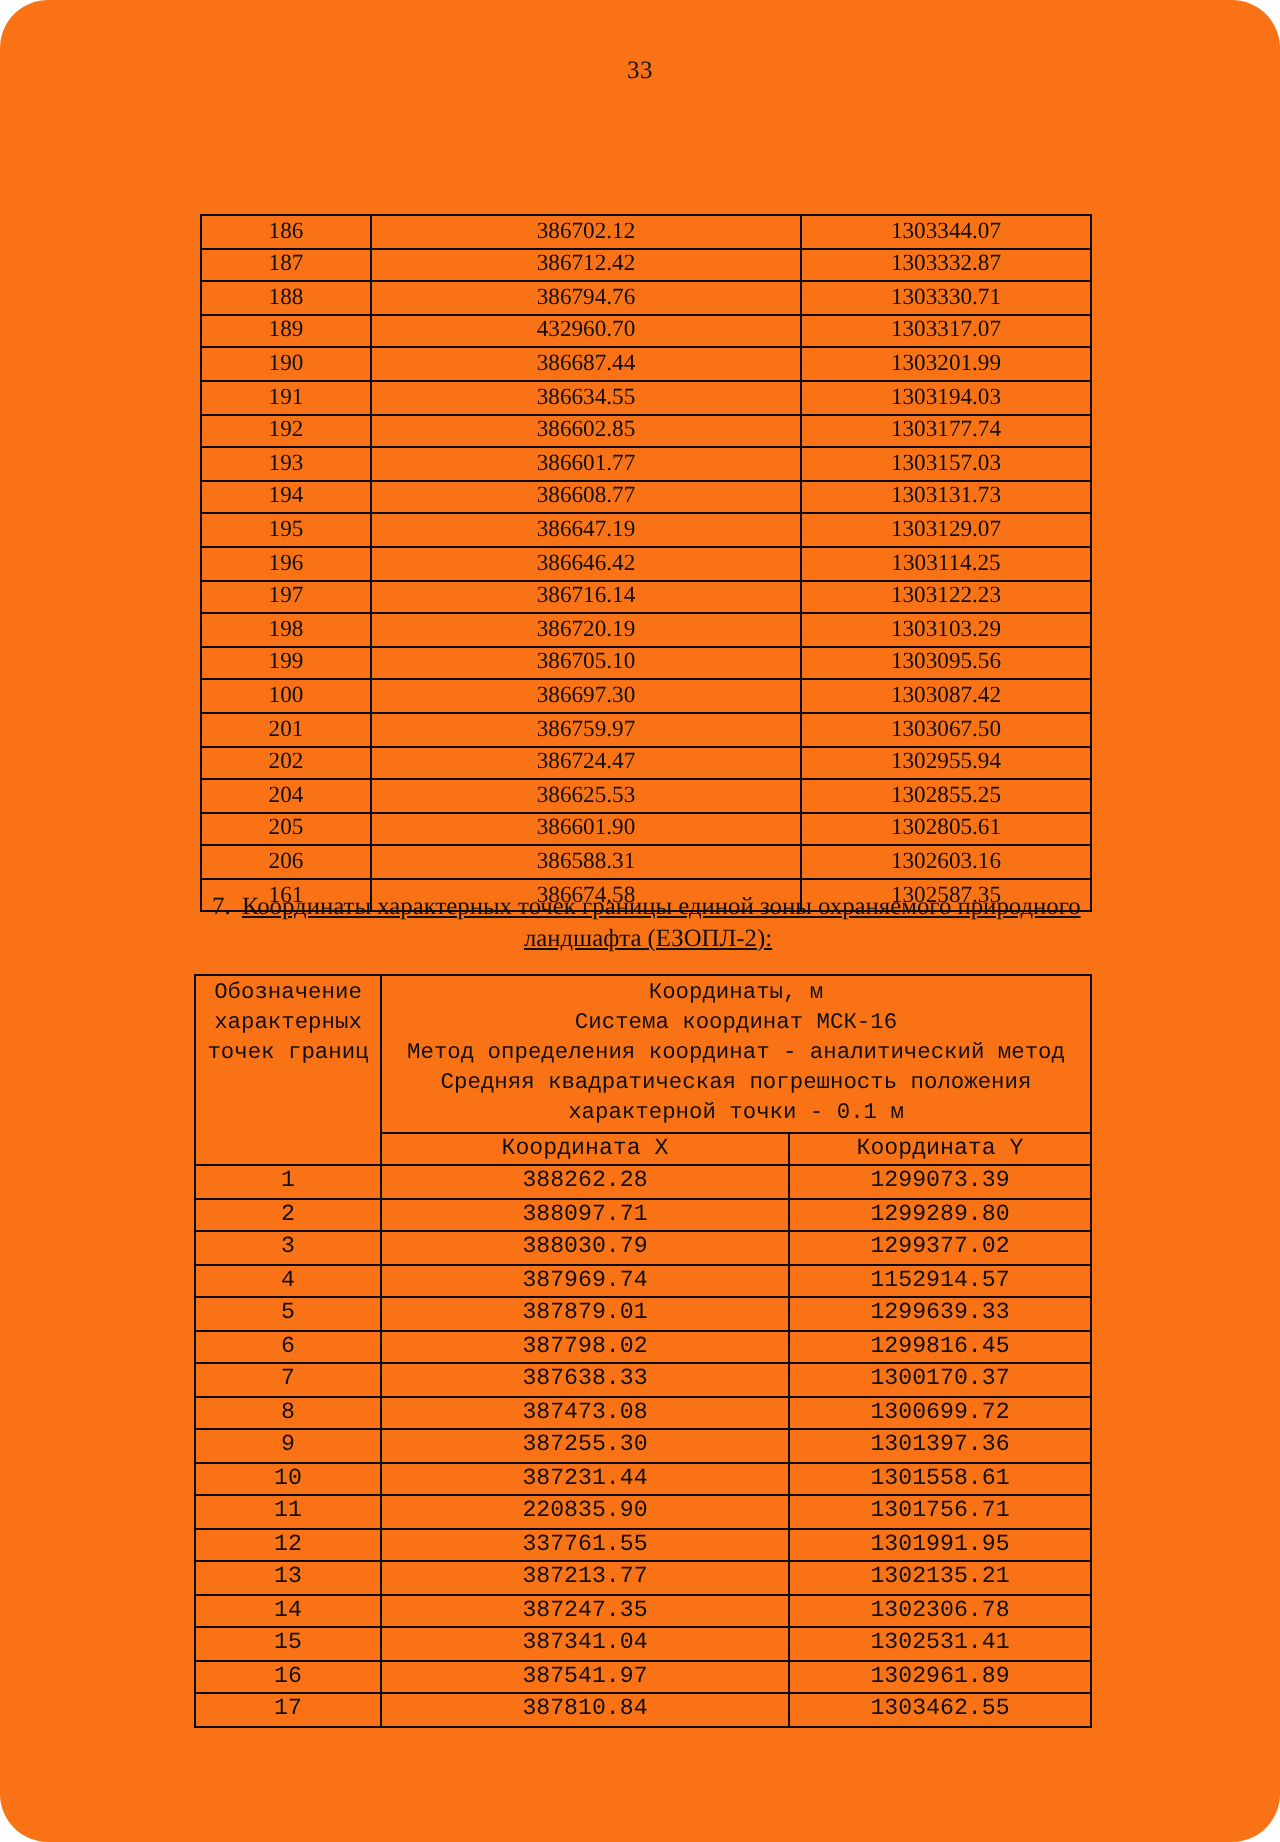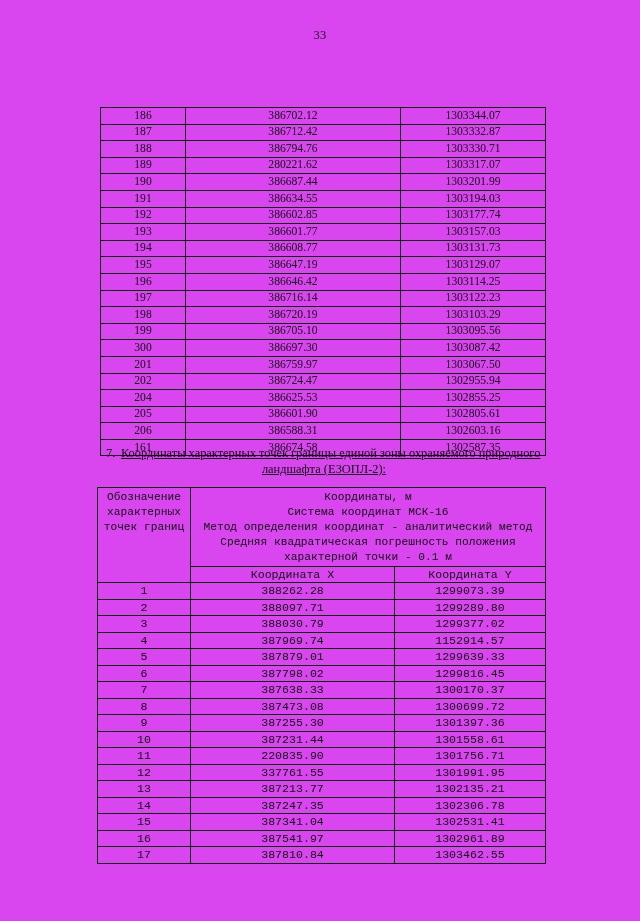--- a/index.html
+++ b/index.html
@@ -13,21 +13,22 @@
     height: 921px;
     position: relative;
     font-family: "Liberation Serif", "DejaVu Serif", serif;
     color: #0d0d0d;
     overflow: hidden;
   }
 
   .page {
     position: absolute;
     inset: 0;
-    background: #d946ef;
+    background: #f97316;
+    border-radius: 24px;
   }
 
   
   .page-number {
     position: absolute;
     top: 28px;
     left: 0;
     width: 640px;
     text-align: center;
     font-size: 12.5px;
@@ -145,21 +146,21 @@
           <td>386712.42</td>
           <td>1303332.87</td>
         </tr>
         <tr>
           <td>188</td>
           <td>386794.76</td>
           <td>1303330.71</td>
         </tr>
         <tr>
           <td>189</td>
-          <td>280221.62</td>
+          <td>432960.70</td>
           <td>1303317.07</td>
         </tr>
         <tr>
           <td>190</td>
           <td>386687.44</td>
           <td>1303201.99</td>
         </tr>
         <tr>
           <td>191</td>
           <td>386634.55</td>
@@ -199,21 +200,21 @@
           <td>198</td>
           <td>386720.19</td>
           <td>1303103.29</td>
         </tr>
         <tr>
           <td>199</td>
           <td>386705.10</td>
           <td>1303095.56</td>
         </tr>
         <tr>
-          <td>300</td>
+          <td>100</td>
           <td>386697.30</td>
           <td>1303087.42</td>
         </tr>
         <tr>
           <td>201</td>
           <td>386759.97</td>
           <td>1303067.50</td>
         </tr>
         <tr>
           <td>202</td>

